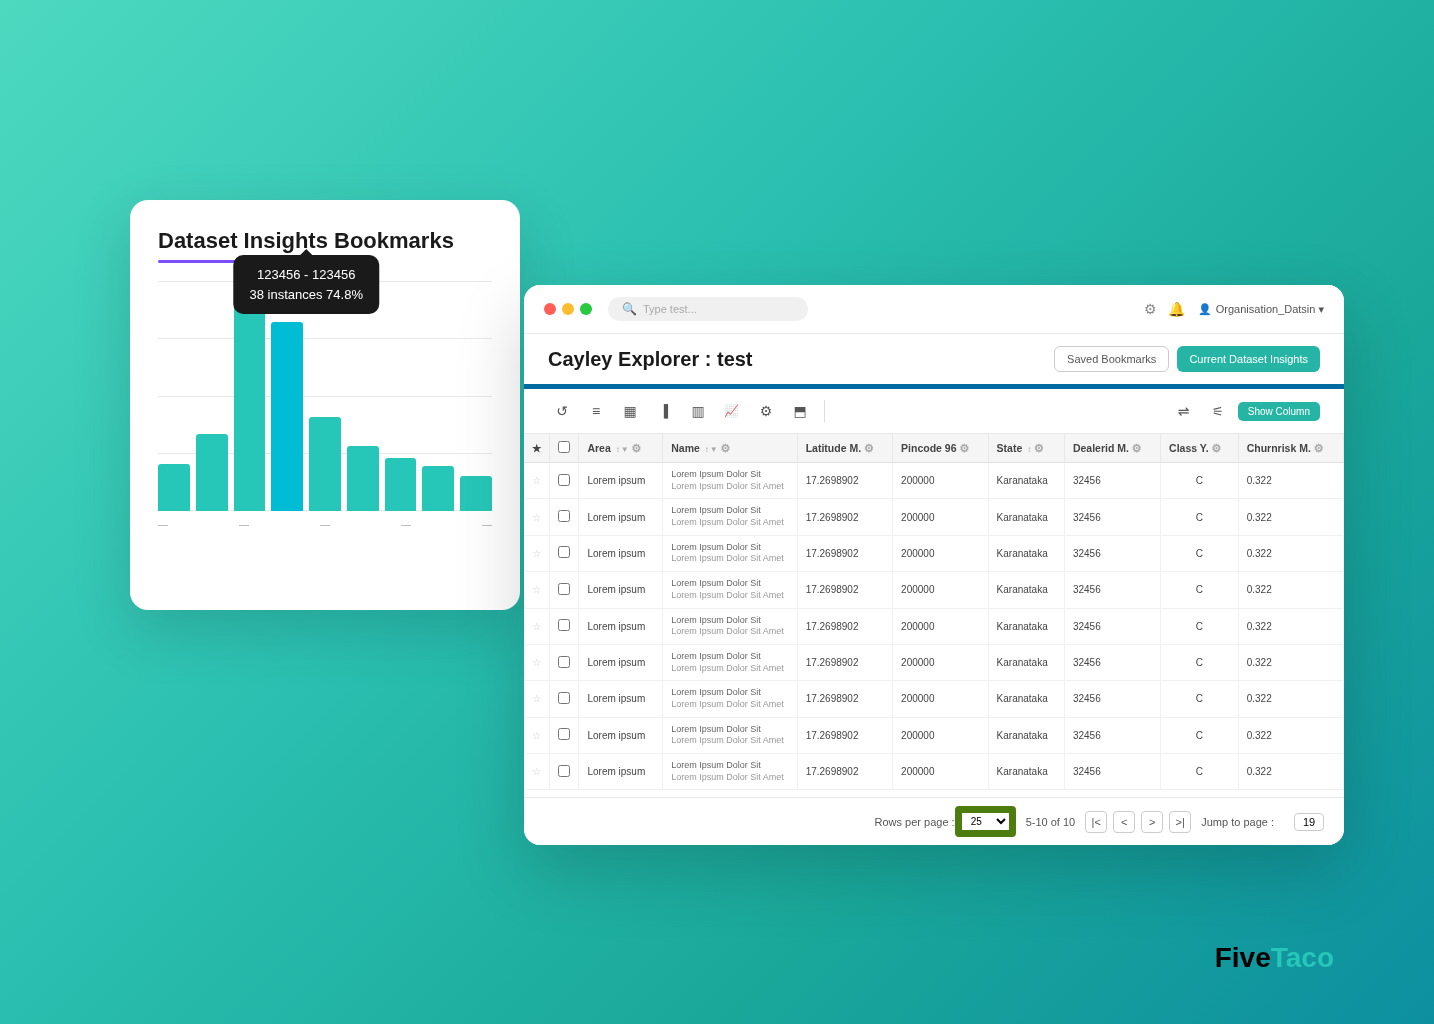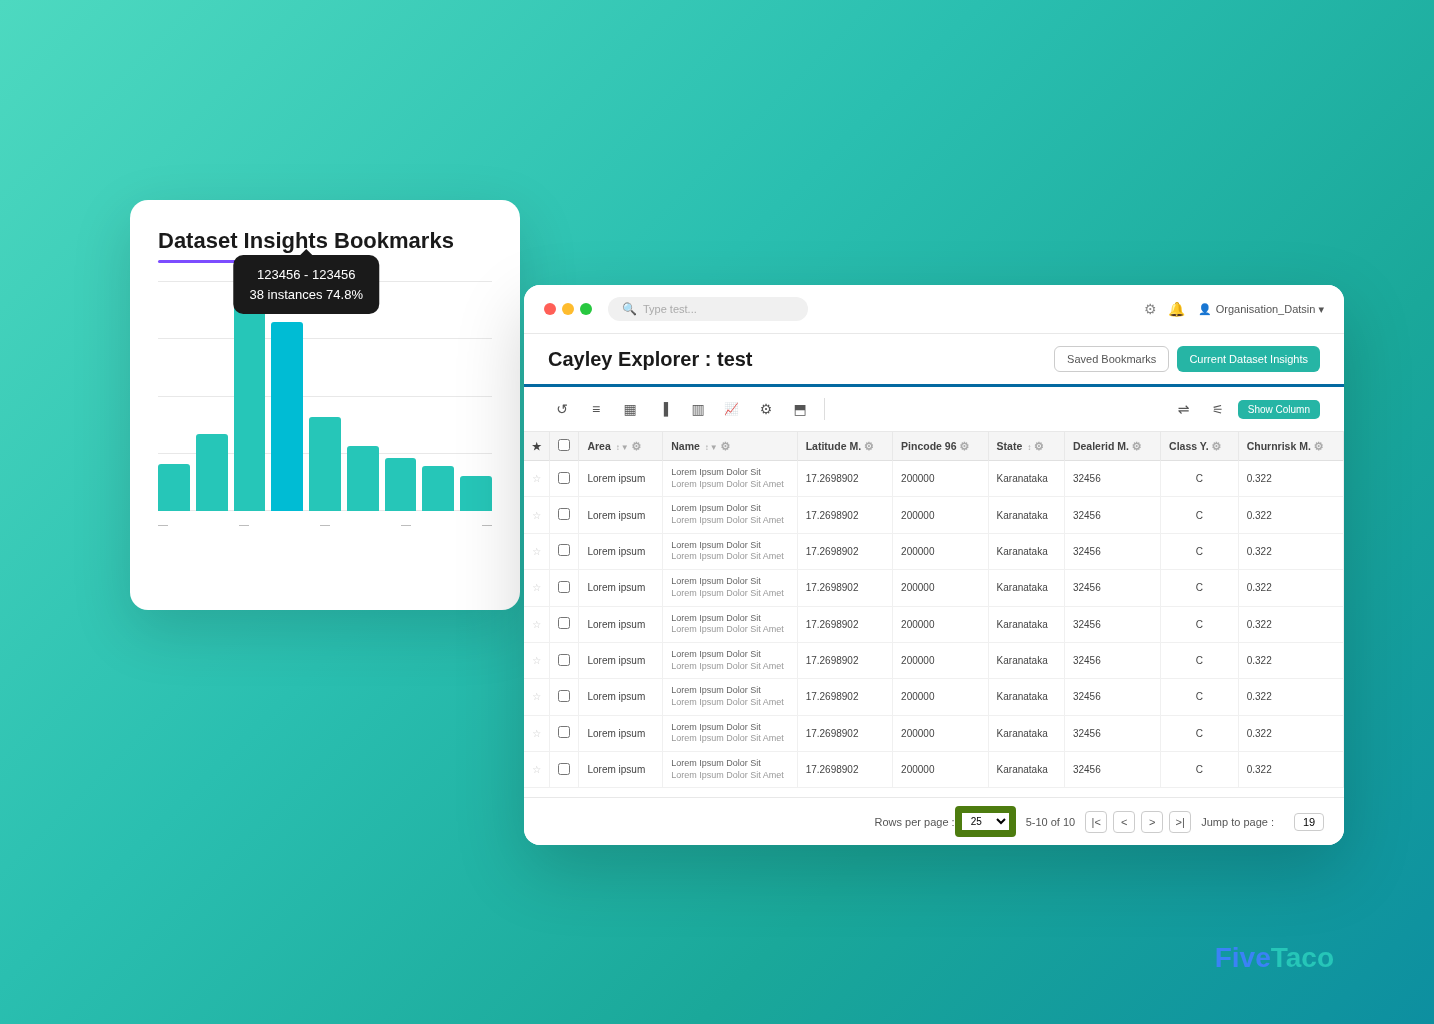--- a/index.html
+++ b/index.html
@@ -186,21 +186,21 @@
       gap: 4px;
     }
 
     
     .explorer-header {
       background: #fff;
       padding: 12px 24px;
       display: flex;
       align-items: center;
       justify-content: space-between;
-      border-bottom: 3px solid #0369a1;
+      border-bottom: 5px solid #0369a1;
       flex-shrink: 0;
     }
     .explorer-title {
       font-size: 20px;
       font-weight: 700;
       color: #1a1a1a;
     }
     .header-buttons {
       display: flex;
       gap: 8px;
@@ -399,21 +399,21 @@
     
     .branding {
       position: absolute;
       bottom: 50px;
       right: 100px;
       font-size: 28px;
       font-weight: 800;
       color: #0a4f5c;
       z-index: 0;
     }
-    .branding span.five { color: #3b82f6; }
+    .branding span.five { color: #000000; }
     .branding span.taco { color: #26c6b8; }
   </style>
 </head>
 <body>
 
 <div class="histogram-card">
   <div class="histogram-title">Dataset Insights Bookmarks</div>
   <div class="histogram-underline"></div>
   <div class="histogram-chart">
     <div class="histogram-gridlines">

